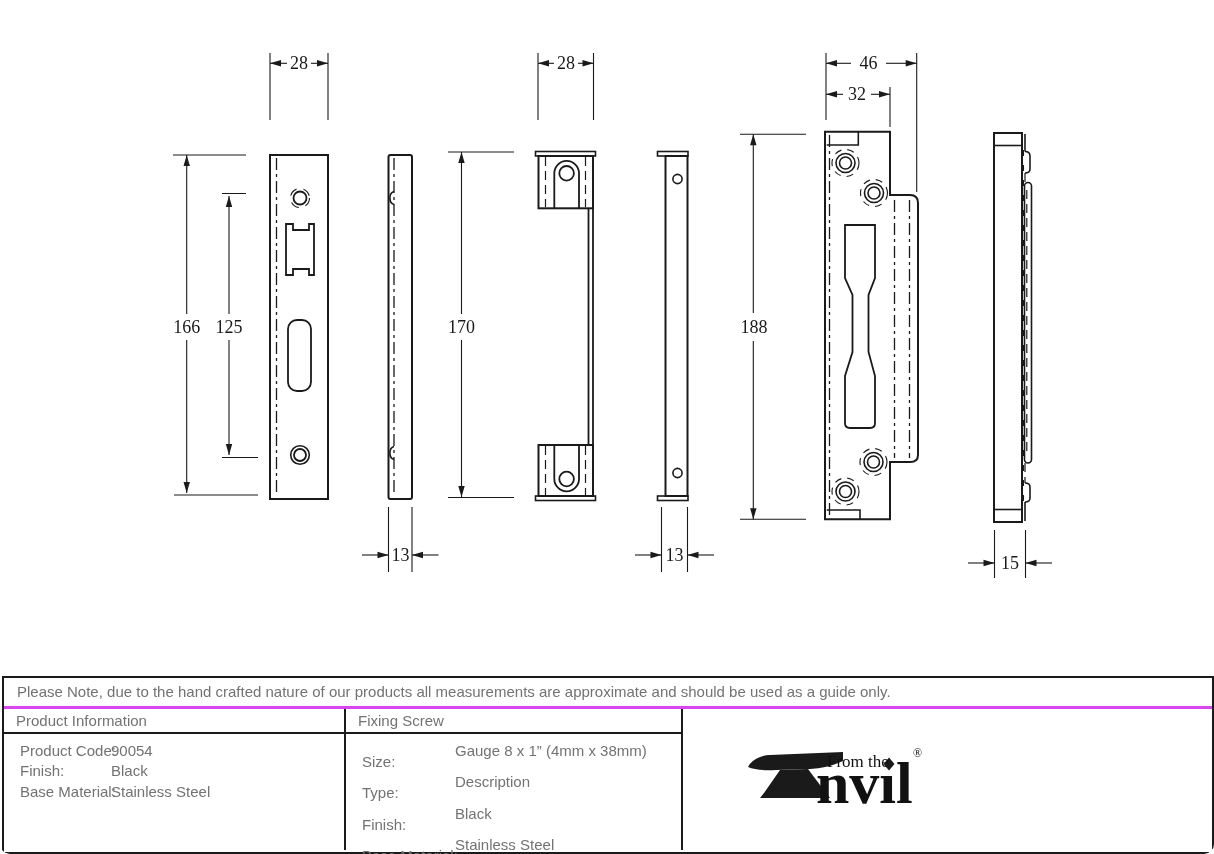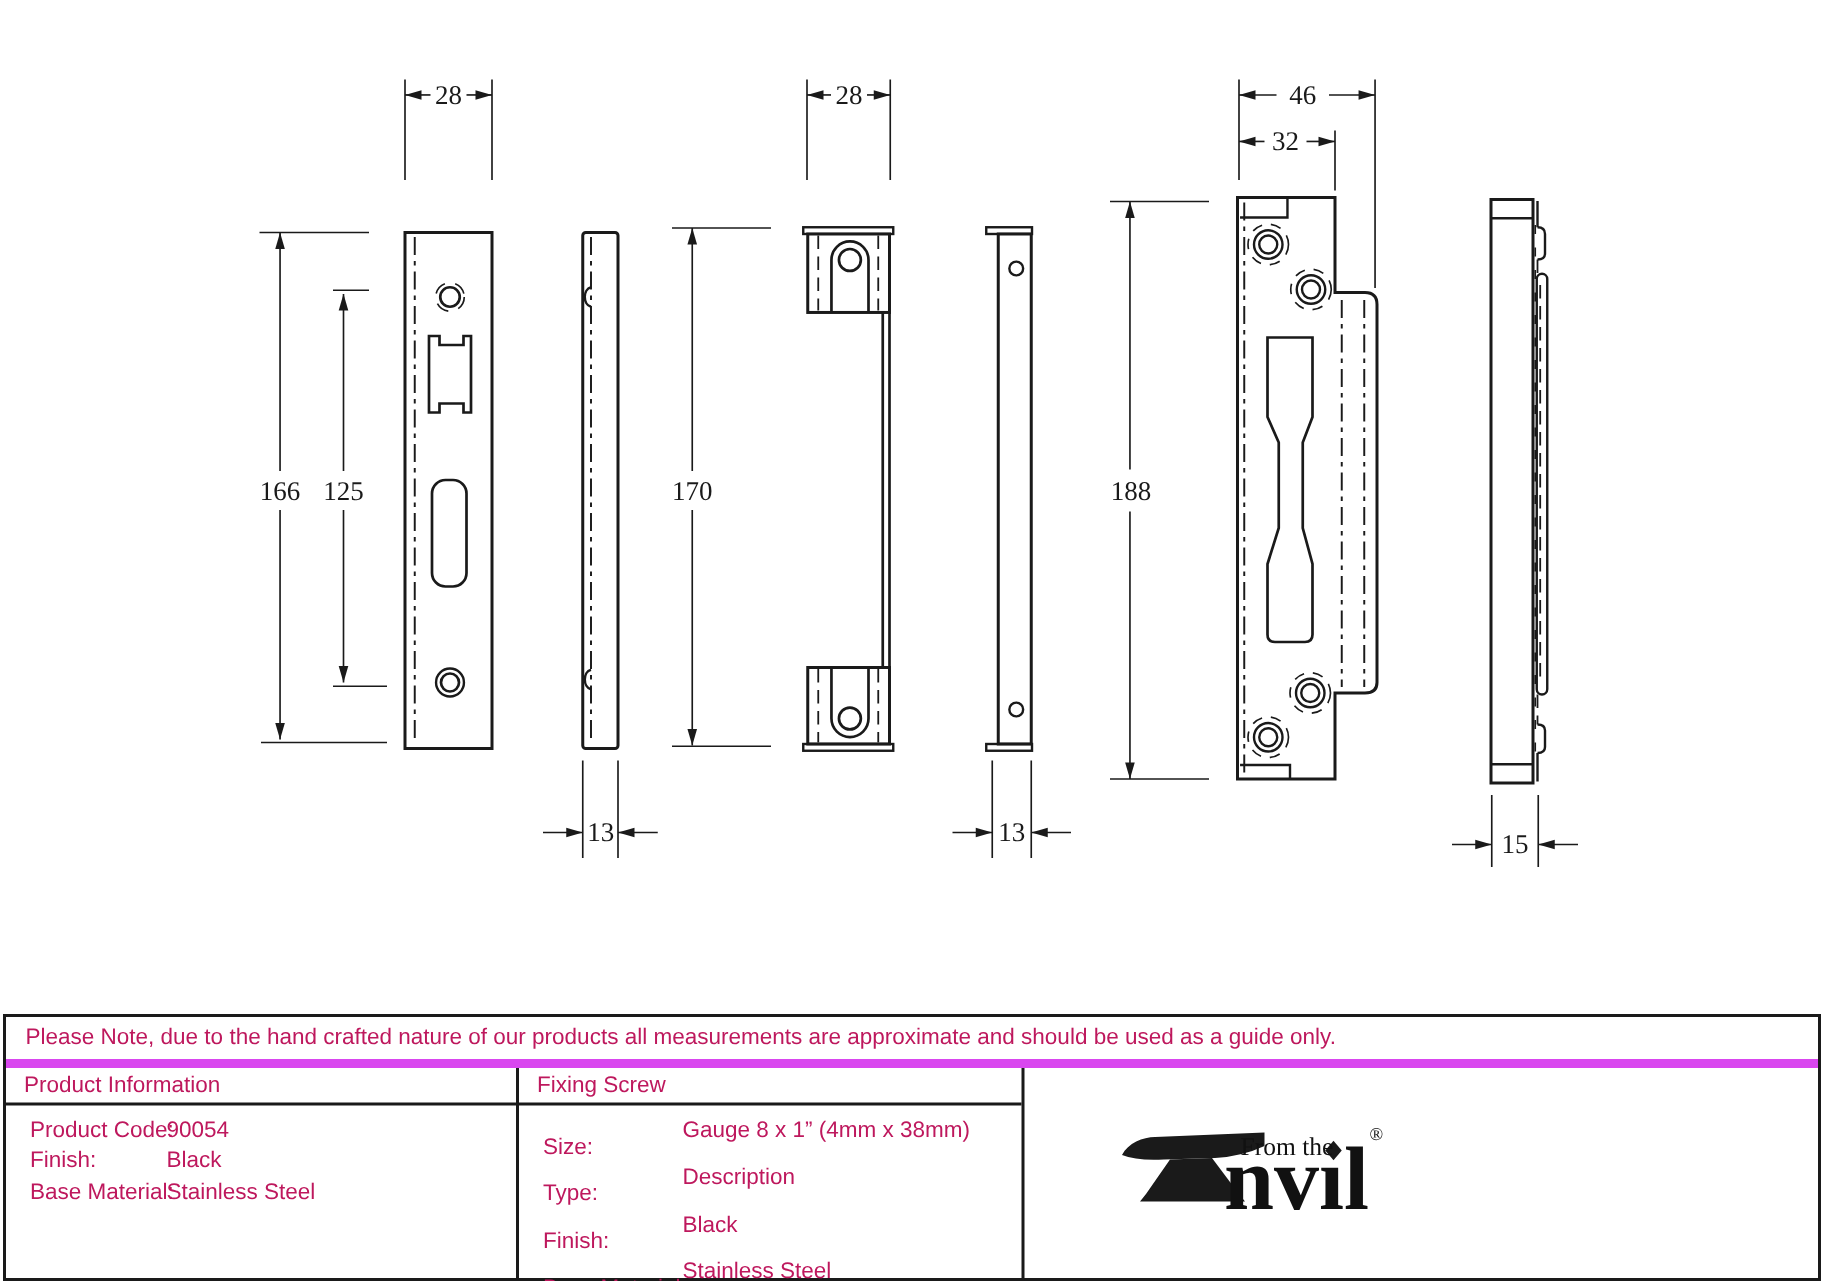--- a/index.html
+++ b/index.html
@@ -1,32 +1,32 @@
 <!DOCTYPE html>
 <html><head>
 <meta charset="utf-8">
 <style>
   html,body{margin:0;padding:0;background:#fff;}
   .sheet{position:relative;width:1214px;height:854px;background:#fff;overflow:hidden;
-         font-family:"Liberation Sans",sans-serif;color:#be185d;}
+         font-family:"Liberation Sans",sans-serif;color:#737373;border-radius:10px;}
   .drawing-svg{position:absolute;left:0;top:0;}
   
   .o{fill:#fff;stroke:#1a1a1a;stroke-width:2;}
   .o15{fill:none;stroke:#1a1a1a;stroke-width:1.6;}
   .o18{fill:none;stroke:#1a1a1a;stroke-width:1.8;}
   .dim{fill:none;stroke:#1a1a1a;stroke-width:1.1;}
   .dd{fill:none;stroke:#1a1a1a;stroke-width:1.3;stroke-dasharray:12 4 3 4;}
   .dsh{fill:none;stroke:#1a1a1a;stroke-width:1.2;stroke-dasharray:9 5;}
   .ar{fill:#1a1a1a;stroke:none;}
   text.dimlab{font-family:"Liberation Serif",serif;font-size:18px;fill:#1a1a1a;
               text-anchor:middle;}
   
   .spec{position:absolute;left:2px;top:676px;width:1208px;height:174px;
         border:2px solid #1a1a1a;border-bottom-width:3px;background:#fff;font-size:15px;}
-  .note-row{height:28px;line-height:28px;border-bottom:6px solid #d946ef;padding-left:13px;
+  .note-row{height:28px;line-height:28px;border-bottom:3px solid #d946ef;padding-left:13px;
             white-space:nowrap;overflow:hidden;}
   .lower{display:flex;height:141px;}
   .col{height:100%;box-sizing:border-box;}
   .c1{width:342px;border-right:2px solid #1a1a1a;}
   .c2{width:316px;border-right:2px solid #1a1a1a;}
   .c3{width:335px;}
   .logo-cell{flex:1;border-left:2px solid #1a1a1a;position:relative;}
   .cell-header{height:23px;line-height:23px;border-bottom:2px solid #1a1a1a;padding-left:12px;
                white-space:nowrap;}
   .cell-body{padding-top:7px;}

